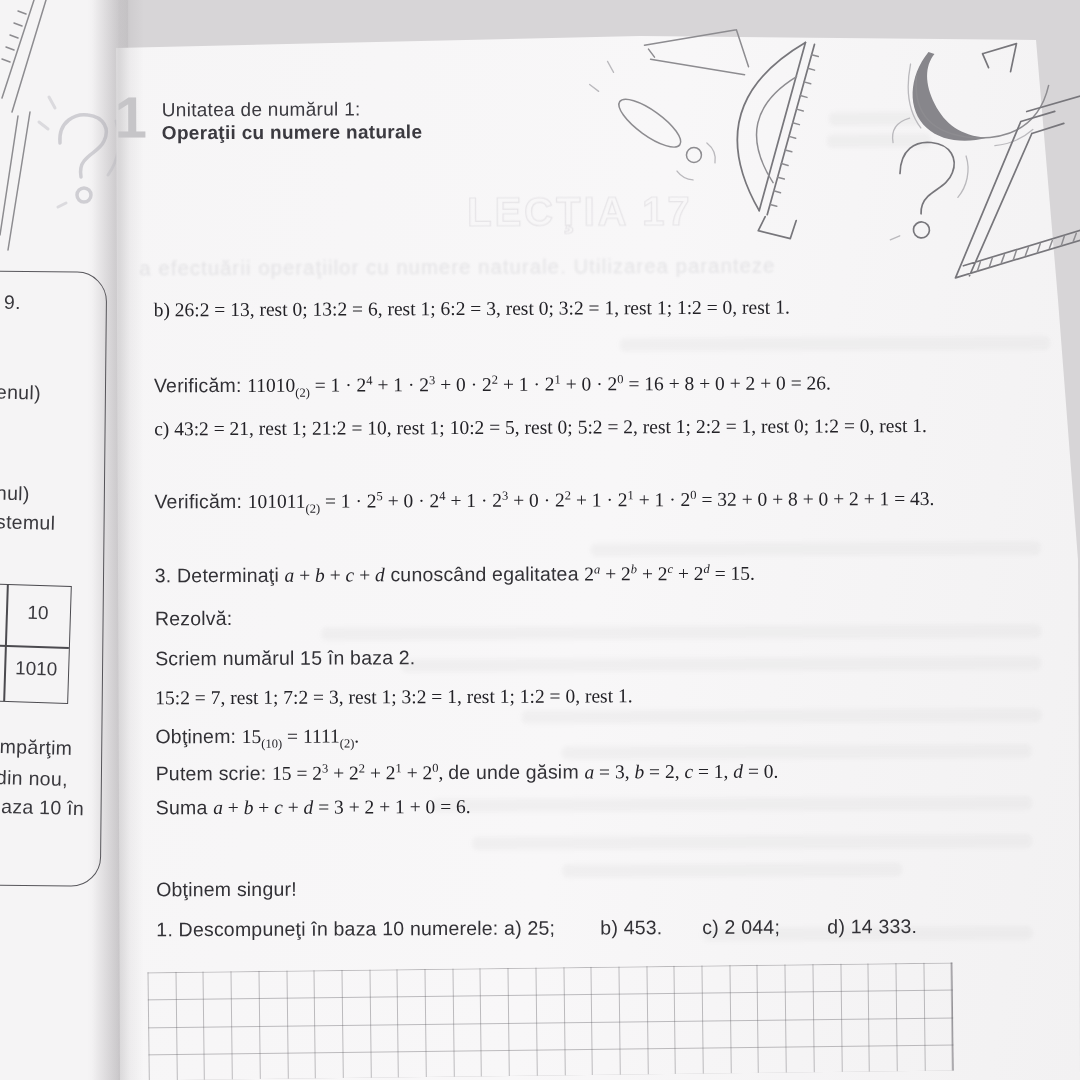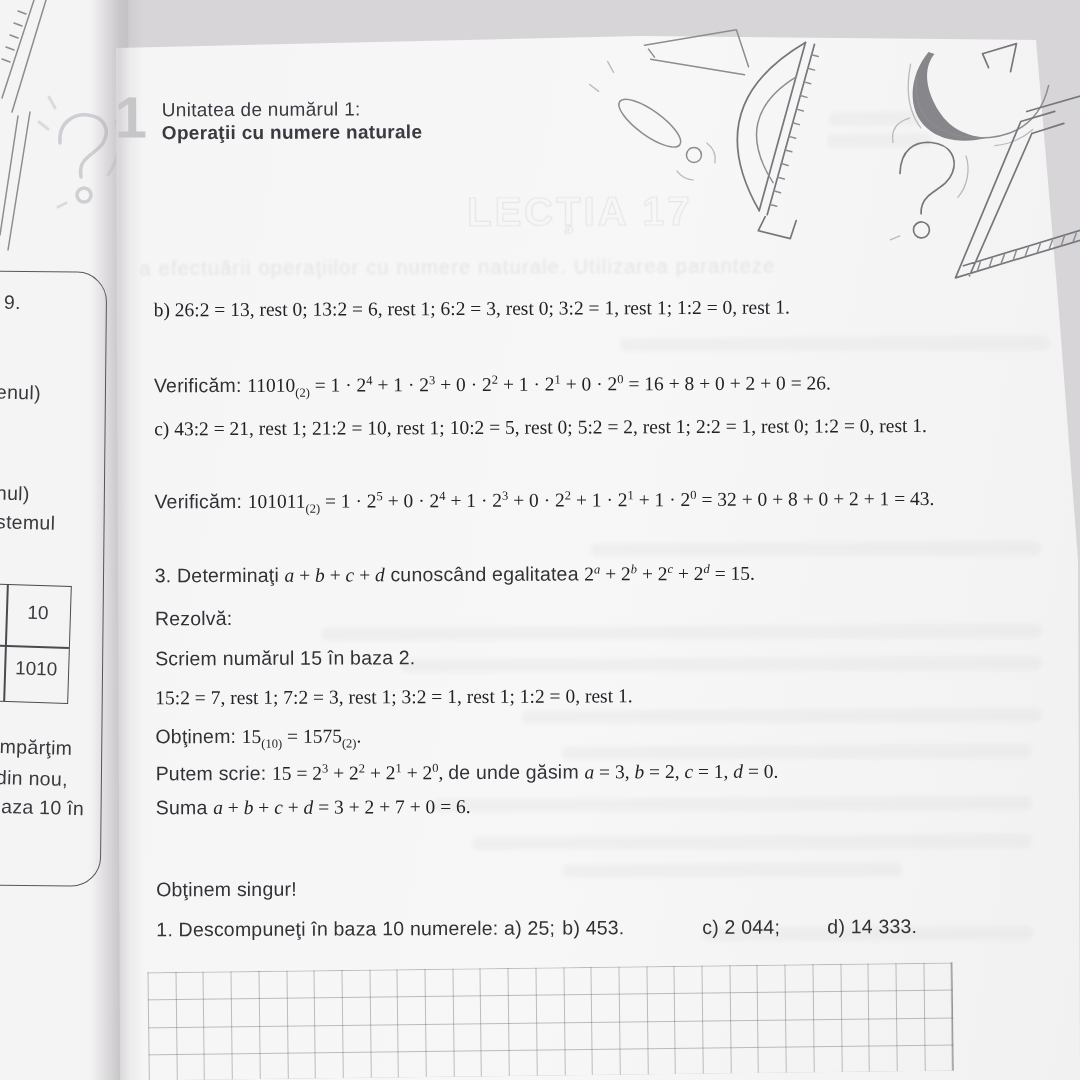--- a/index.html
+++ b/index.html
@@ -154,27 +154,27 @@
     </svg>
 
     <div class="cline" style="left:154px;top:300px"><span class="seg-m">b) 26:2 = 13, rest 0; 13:2 = 6, rest 1; 6:2 = 3, rest 0; 3:2 = 1, rest 1; 1:2 = 0, rest 1.</span></div>
     <div class="cline" style="left:154px;top:375px"><span class="seg-b">Verificăm: </span><span class="seg-m">11010</span><span class="seg-sub">(2)</span><span class="seg-m"> = 1 · 2</span><span class="seg-sup">4</span><span class="seg-m"> + 1 · 2</span><span class="seg-sup">3</span><span class="seg-m"> + 0 · 2</span><span class="seg-sup">2</span><span class="seg-m"> + 1 · 2</span><span class="seg-sup">1</span><span class="seg-m"> + 0 · 2</span><span class="seg-sup">0</span><span class="seg-m"> = 16 + 8 + 0 + 2 + 0 = 26.</span></div>
     <div class="cline" style="left:154px;top:419px"><span class="seg-m">c) 43:2 = 21, rest 1; 21:2 = 10, rest 1; 10:2 = 5, rest 0; 5:2 = 2, rest 1; 2:2 = 1, rest 0; 1:2 = 0, rest 1.</span></div>
     <div class="cline" style="left:154px;top:491px"><span class="seg-b">Verificăm: </span><span class="seg-m">101011</span><span class="seg-sub">(2)</span><span class="seg-m"> = 1 · 2</span><span class="seg-sup">5</span><span class="seg-m"> + 0 · 2</span><span class="seg-sup">4</span><span class="seg-m"> + 1 · 2</span><span class="seg-sup">3</span><span class="seg-m"> + 0 · 2</span><span class="seg-sup">2</span><span class="seg-m"> + 1 · 2</span><span class="seg-sup">1</span><span class="seg-m"> + 1 · 2</span><span class="seg-sup">0</span><span class="seg-m"> = 32 + 0 + 8 + 0 + 2 + 1 = 43.</span></div>
     <div class="cline" style="left:154px;top:565px"><span class="seg-b">3. Determinaţi </span><span class="seg-i">a</span><span class="seg-m"> + </span><span class="seg-i">b</span><span class="seg-m"> + </span><span class="seg-i">c</span><span class="seg-m"> + </span><span class="seg-i">d</span><span class="seg-b"> cunoscând egalitatea </span><span class="seg-m">2</span><span class="seg-supi">a</span><span class="seg-m"> + 2</span><span class="seg-supi">b</span><span class="seg-m"> + 2</span><span class="seg-supi">c</span><span class="seg-m"> + 2</span><span class="seg-supi">d</span><span class="seg-m"> = 15.</span></div>
     <div class="cline" style="left:154px;top:608px"><span class="seg-b">Rezolvă:</span></div>
     <div class="cline" style="left:154px;top:648px"><span class="seg-b">Scriem numărul 15 în baza 2.</span></div>
     <div class="cline" style="left:154px;top:688px"><span class="seg-m">15:2 = 7, rest 1; 7:2 = 3, rest 1; 3:2 = 1, rest 1; 1:2 = 0, rest 1.</span></div>
-    <div class="cline" style="left:154px;top:726px"><span class="seg-b">Obţinem: </span><span class="seg-m">15</span><span class="seg-sub">(10)</span><span class="seg-m"> = 1575</span><span class="seg-sub">(2)</span><span class="seg-m">.</span></div>
+    <div class="cline" style="left:154px;top:726px"><span class="seg-b">Obţinem: </span><span class="seg-m">15</span><span class="seg-sub">(10)</span><span class="seg-m"> = 1111</span><span class="seg-sub">(2)</span><span class="seg-m">.</span></div>
     <div class="cline" style="left:154px;top:763px"><span class="seg-b">Putem scrie: </span><span class="seg-m">15 = 2</span><span class="seg-sup">3</span><span class="seg-m"> + 2</span><span class="seg-sup">2</span><span class="seg-m"> + 2</span><span class="seg-sup">1</span><span class="seg-m"> + 2</span><span class="seg-sup">0</span><span class="seg-m">, </span><span class="seg-b">de unde găsim </span><span class="seg-i">a</span><span class="seg-m"> = 3, </span><span class="seg-i">b</span><span class="seg-m"> = 2, </span><span class="seg-i">c</span><span class="seg-m"> = 1, </span><span class="seg-i">d</span><span class="seg-m"> = 0.</span></div>
-    <div class="cline" style="left:154px;top:797px"><span class="seg-b">Suma </span><span class="seg-i">a</span><span class="seg-m"> + </span><span class="seg-i">b</span><span class="seg-m"> + </span><span class="seg-i">c</span><span class="seg-m"> + </span><span class="seg-i">d</span><span class="seg-m"> = 3 + 2 + 7 + 0 = 6.</span></div>
+    <div class="cline" style="left:154px;top:797px"><span class="seg-b">Suma </span><span class="seg-i">a</span><span class="seg-m"> + </span><span class="seg-i">b</span><span class="seg-m"> + </span><span class="seg-i">c</span><span class="seg-m"> + </span><span class="seg-i">d</span><span class="seg-m"> = 3 + 2 + 1 + 0 = 6.</span></div>
     <div class="cline" style="left:154px;top:879px"><span class="seg-b">Obţinem singur!</span></div>
 
     <div class="cline" style="left:154px;top:919px;width:916px">
       <span class="ex-part seg-b" style="left:0">1. Descompuneţi în baza 10 numerele: a) 25;</span>
-      <span class="ex-part seg-b" style="left:406px">b) 453.</span>
+      <span class="ex-part seg-b" style="left:444px">b) 453.</span>
       <span class="ex-part seg-b" style="left:546px">c)  2 044;</span>
       <span class="ex-part seg-b" style="left:671px">d) 14 333.</span>
     </div>
 
     <div class="sq-grid"></div>
   </div>
 </div>
 
 </body></html>

